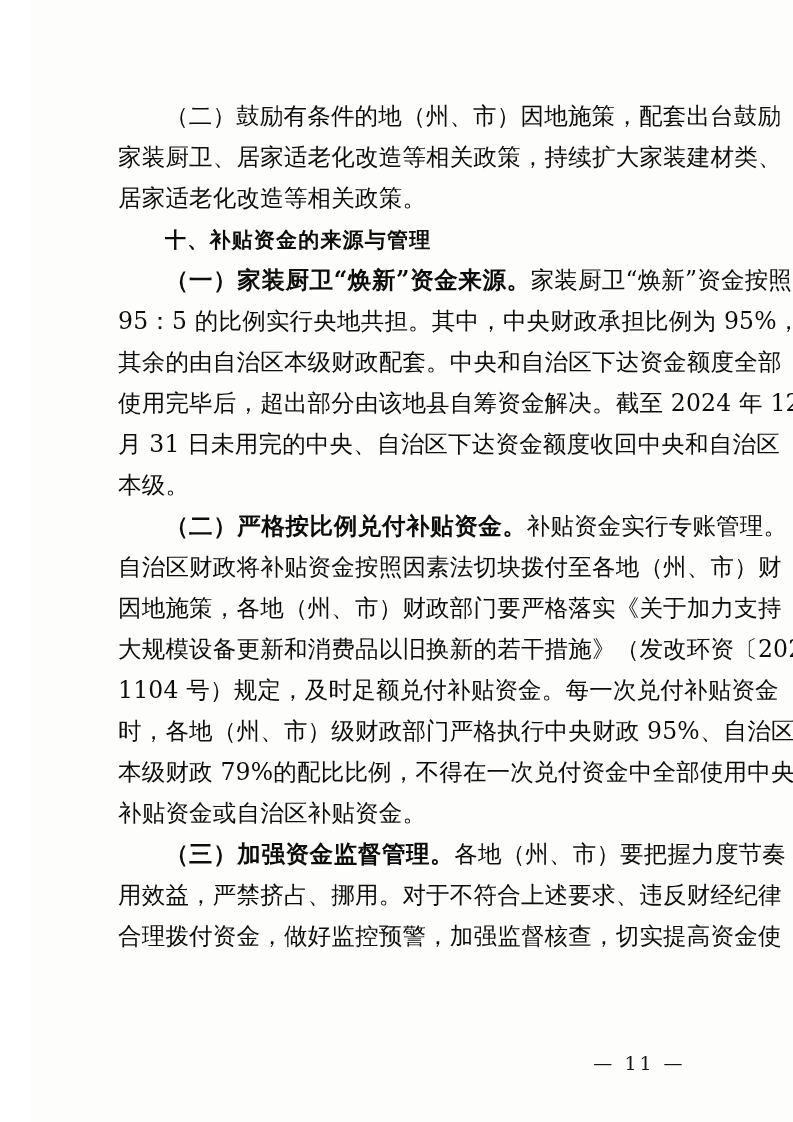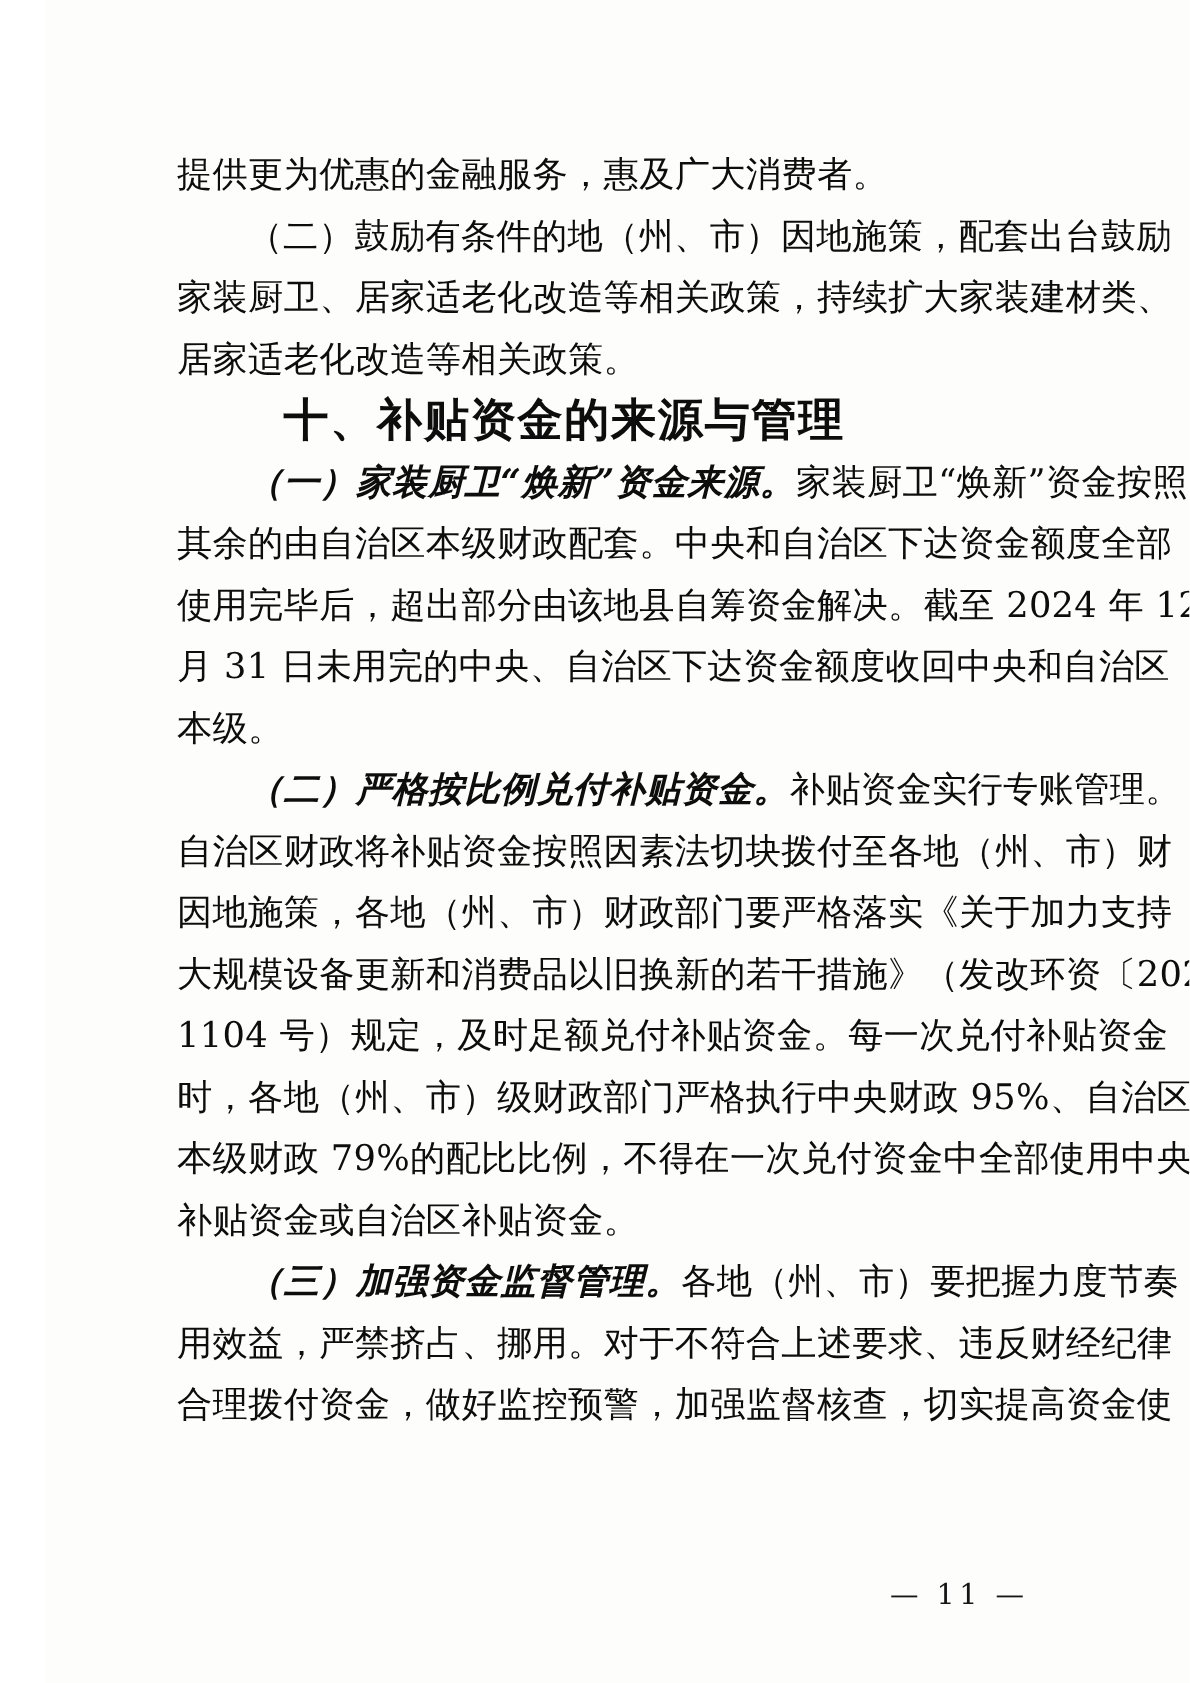--- a/index.html
+++ b/index.html
@@ -59,30 +59,28 @@
   
   .song {
     font-family: "DejaVu Serif", "Liberation Serif", serif;
     font-weight: 400;
   }
 
   
   .hei-bold {
     font-family: "DejaVu Sans", "Liberation Sans", sans-serif;
     font-weight: 700;
-    font-size: 30px;
+    font-size: 21px;
     letter-spacing: 1.2px;
-    margin-left: 24px;
   }
 
   
   .kai-bold {
     font-family: "DejaVu Serif", "Liberation Serif", serif;
     font-weight: 700;
-    font-style: italic;
     letter-spacing: 0.6px;
   }
 
   .indent2 { padding-left: 47px; }
 
   
   .folio {
     position: absolute;
     left: 0;
     top: 1052px;
@@ -113,26 +111,26 @@
 </style>
 </head>
 <body>
 
 <div class="page">
 
   <div class="scan-edge-left"></div>
   <div class="scan-tint"></div>
 
   <div class="content">
-      <div class="ln"><span class="song">提供更为优惠的金融服务，惠及广大消费者。</span></div>
       <div class="ln indent2"><span class="song">（二）鼓励有条件的地（州、市）因地施策，配套出台鼓励</span></div>
       <div class="ln"><span class="song">家装厨卫、居家适老化改造等相关政策，持续扩大家装建材类、</span></div>
       <div class="ln"><span class="song">居家适老化改造等相关政策。</span></div>
       <div class="ln indent2"><span class="hei-bold">十、补贴资金的来源与管理</span></div>
       <div class="ln indent2"><span class="kai-bold">（一）家装厨卫“焕新”资金来源。</span><span class="song">家装厨卫“焕新”资金按照</span></div>
+      <div class="ln"><span class="song">95：5 的比例实行央地共担。其中，中央财政承担比例为 95%，</span></div>
       <div class="ln"><span class="song">其余的由自治区本级财政配套。中央和自治区下达资金额度全部</span></div>
       <div class="ln"><span class="song">使用完毕后，超出部分由该地县自筹资金解决。截至 2024 年 12</span></div>
       <div class="ln"><span class="song">月 31 日未用完的中央、自治区下达资金额度收回中央和自治区</span></div>
       <div class="ln"><span class="song">本级。</span></div>
       <div class="ln indent2"><span class="kai-bold">（二）严格按比例兑付补贴资金。</span><span class="song">补贴资金实行专账管理。</span></div>
       <div class="ln"><span class="song">自治区财政将补贴资金按照因素法切块拨付至各地（州、市）财</span></div>
       <div class="ln"><span class="song">因地施策，各地（州、市）财政部门要严格落实《关于加力支持</span></div>
       <div class="ln"><span class="song">大规模设备更新和消费品以旧换新的若干措施》（发改环资〔2024〕</span></div>
       <div class="ln"><span class="song">1104 号）规定，及时足额兑付补贴资金。每一次兑付补贴资金</span></div>
       <div class="ln"><span class="song">时，各地（州、市）级财政部门严格执行中央财政 95%、自治区</span></div>

